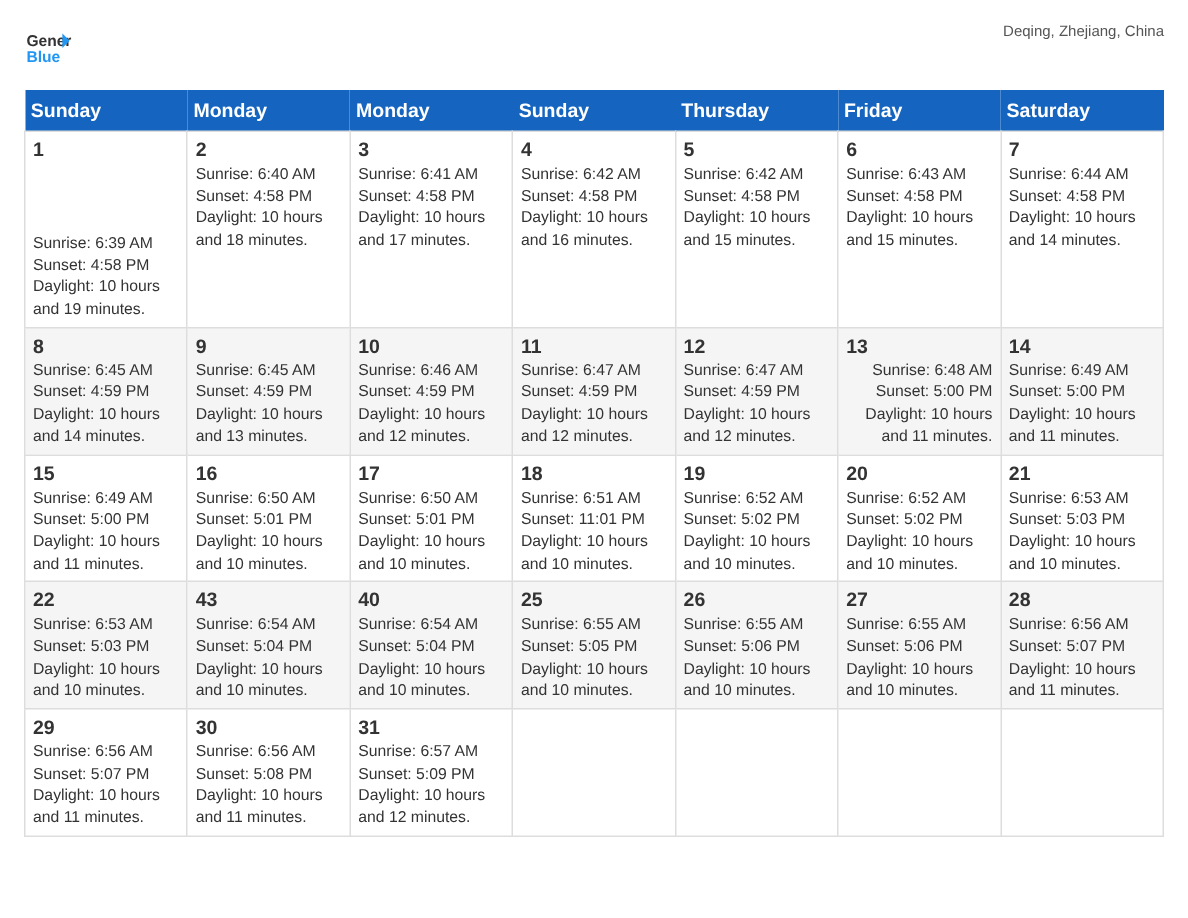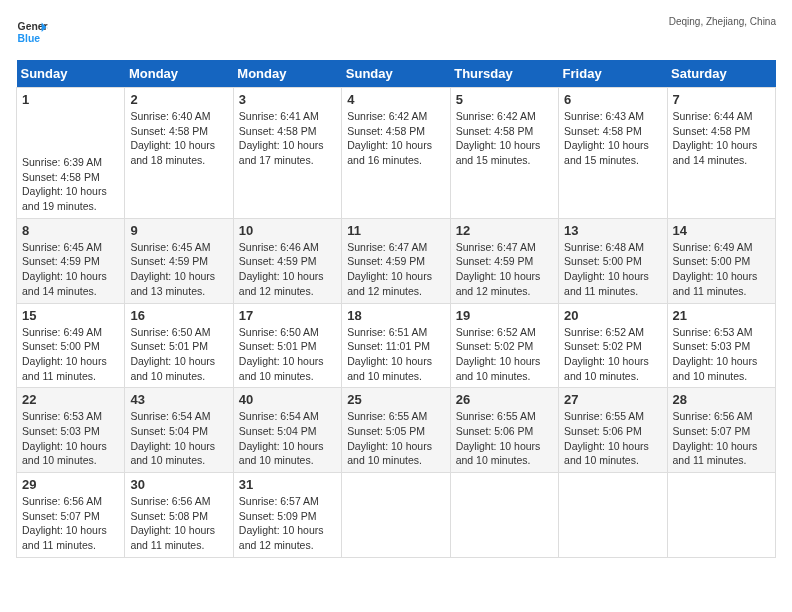--- a/index.html
+++ b/index.html
@@ -189,21 +189,21 @@
         </td>
         <td>
           <span class="day-num">12</span>
           <div class="day-info" style="white-space: pre-line;">Sunrise: 6:47 AM
 Sunset: 4:59 PM
 Daylight: 10 hours
 and 12 minutes.</div>
         </td>
         <td>
           <span class="day-num">13</span>
-          <div class="day-info" style="white-space: pre-line;">Sunrise: 6:48 AM
+          <div class="day-info" style="white-space: pre-line; text-align: right;">Sunrise: 6:48 AM
 Sunset: 5:00 PM
 Daylight: 10 hours
 and 11 minutes.</div>
         </td>
         <td>
           <span class="day-num">14</span>
           <div class="day-info" style="white-space: pre-line;">Sunrise: 6:49 AM
 Sunset: 5:00 PM
 Daylight: 10 hours
 and 11 minutes.</div>

